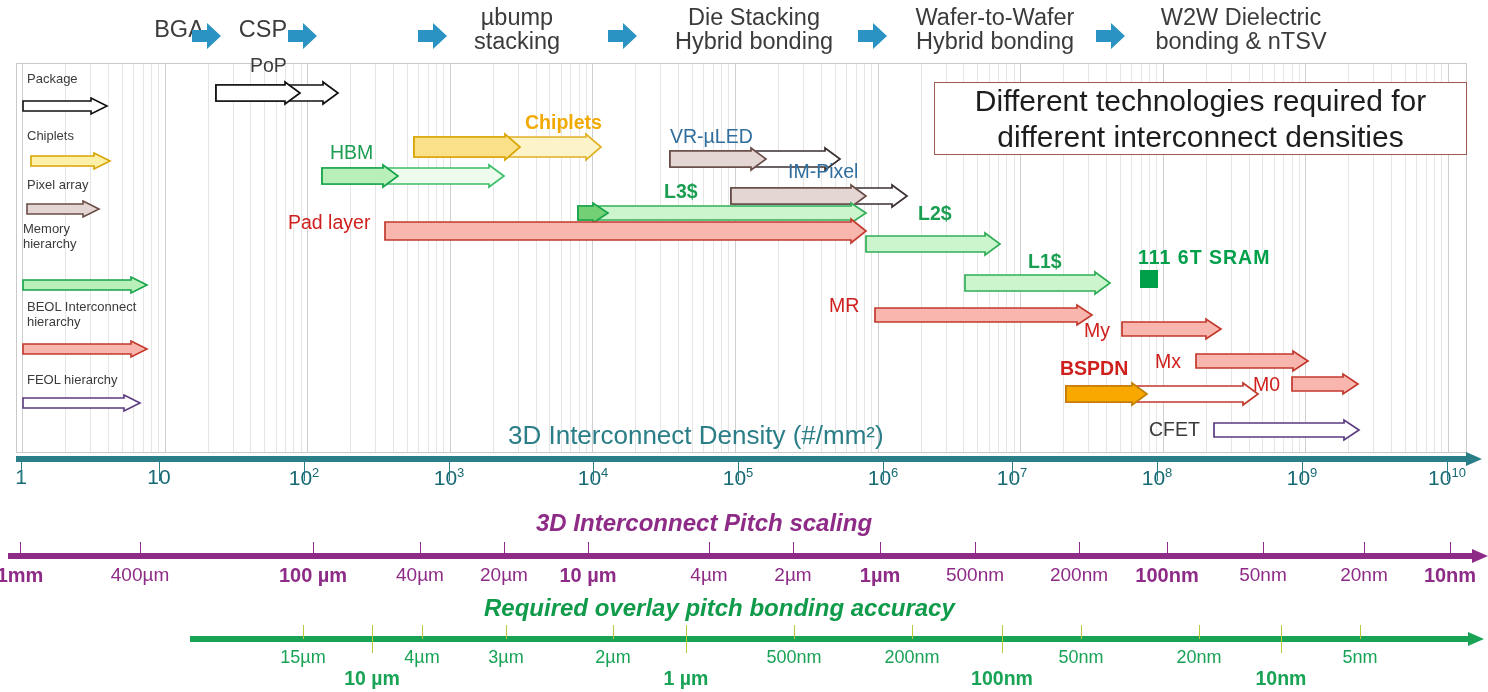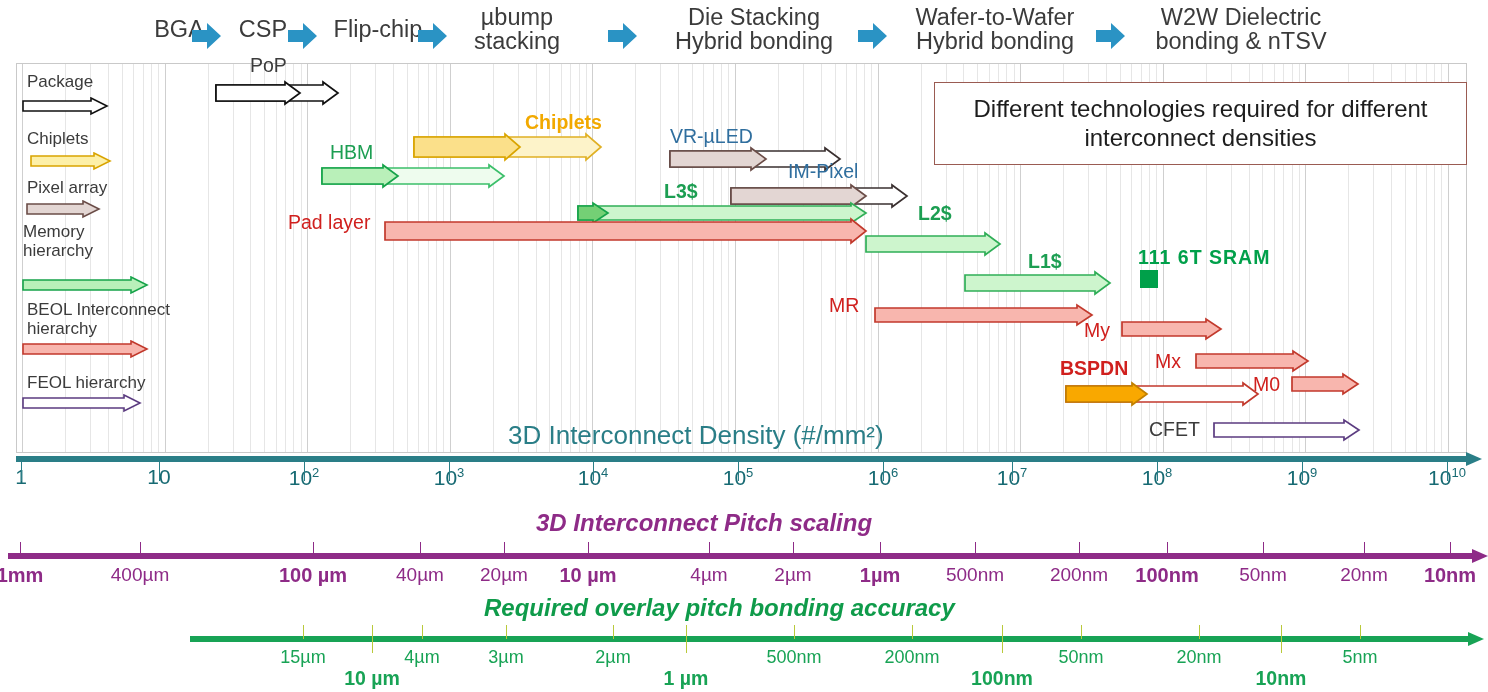--- a/index.html
+++ b/index.html
@@ -18,21 +18,21 @@
   .tech-arrow{position:absolute;top:22px;}
   .tech-arrow svg{display:block;}
 
   
   #plot-frame{left:16px;top:63px;width:1451px;height:390px;
               border:1px solid #c9c9c9;background:#fff;box-sizing:border-box;overflow:hidden;}
   .gridline{position:absolute;top:0;bottom:0;width:1px;background:#e6e6e6;}
   .gridline.major{background:#cfcfcf;}
 
   
-  .legend-label{position:absolute;color:#3b3b3b;font-size:17px;line-height:1.12;white-space:nowrap;}
+  .legend-label{position:absolute;color:#3b3b3b;font-size:13px;line-height:1.12;white-space:nowrap;}
   .legend-arrow{position:absolute;}
 
   
   .bar{position:absolute;}
   .bar svg{display:block;overflow:visible;}
   .blabel{position:absolute;white-space:nowrap;font-size:19.5px;line-height:1;}
   .blabel.bold{font-weight:bold;}
   .axis-title{position:absolute;white-space:nowrap;}
   .tick{position:absolute;width:1px;}
   .ticklab{position:absolute;white-space:nowrap;transform:translateX(-50%);}
@@ -43,39 +43,36 @@
 
   #pitch-axis-title{color:#8e2b87;font-size:24px;font-style:italic;font-weight:bold;}
   .pitch-ticklab{color:#8e2b87;font-size:19px;}
   .pitch-ticklab.bold{font-weight:bold;font-size:20px;}
 
   #overlay-axis-title{color:#0f9b4a;font-size:24px;font-style:italic;font-weight:bold;}
   .ov-ticklab{color:#18a355;font-size:18px;}
   .ov-ticklab.bold{font-weight:bold;font-size:19.5px;}
 
   
-  #callout{position:absolute;left:934px;top:82px;width:533px;height:83px;
+  #callout{position:absolute;left:934px;top:82px;width:533px;height:73px;
            border:1.5px solid #9a5b52;background:#fff;box-sizing:border-box;
            display:flex;align-items:center;justify-content:center;text-align:center;
-           color:#1d1d1d;font-size:24px;line-height:1.18;}
+           color:#1d1d1d;font-size:30px;line-height:1.18;}
 
   #sram-square{position:absolute;background:#00a04a;}
 </style>
 </head>
 <body>
 
 <div class="abs" id="tech-strip">
     <div class="tech-item" style="left: 140px; width: 78px; flex-direction: column;">
       <div>BGA</div>
     </div>
     <div class="tech-item" style="left: 222px; width: 82px; flex-direction: column;">
       <div>CSP</div>
-    </div>
-    <div class="tech-item" style="left: 312px; width: 132px; flex-direction: column;">
-      <div>Flip-chip</div>
     </div>
     <div class="tech-item" style="left: 452px; width: 130px; flex-direction: column;">
       <div>µbump</div>
       <div>stacking</div>
     </div>
     <div class="tech-item" style="left: 644px; width: 220px; flex-direction: column;">
       <div>Die Stacking</div>
       <div>Hybrid bonding</div>
     </div>
     <div class="tech-item" style="left: 884px; width: 222px; flex-direction: column;">

